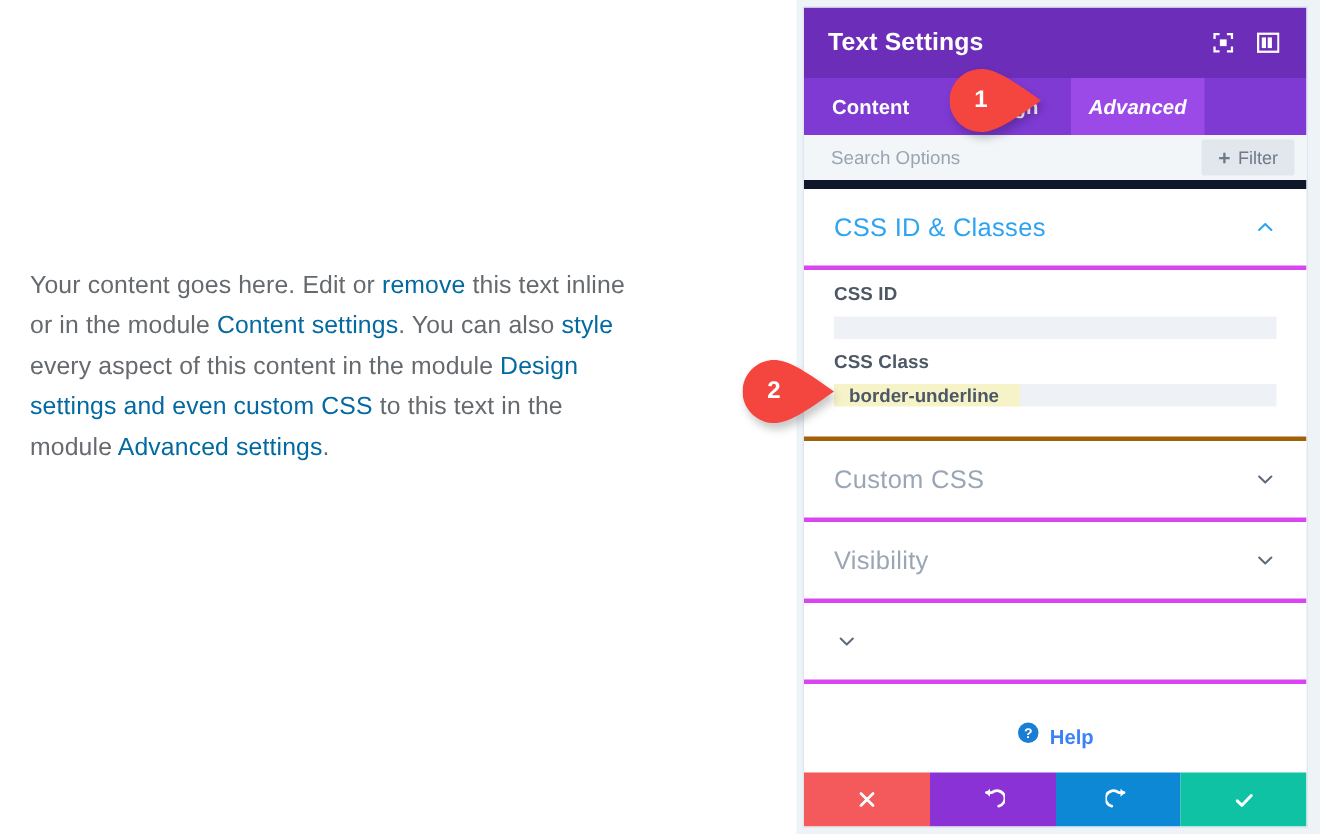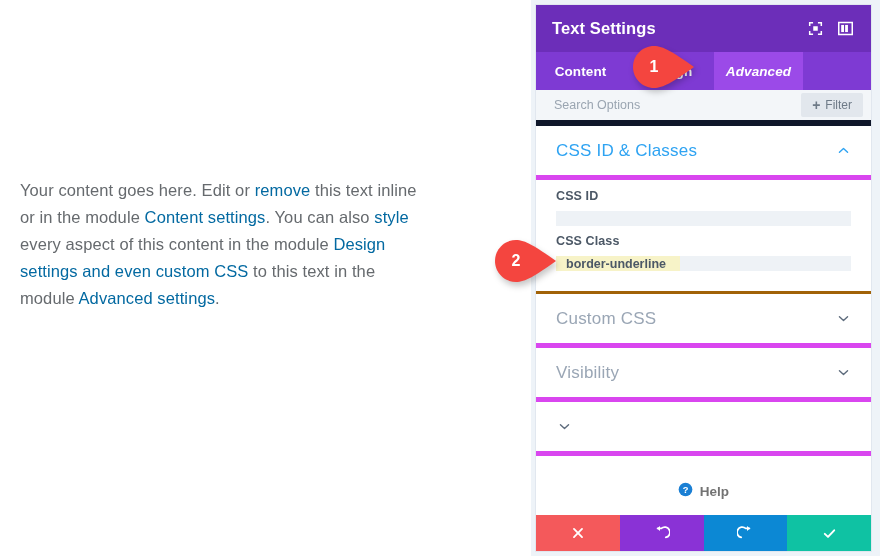--- a/index.html
+++ b/index.html
@@ -150,21 +150,21 @@
   }
   #filter-plus { font-size: 14px; font-weight: bold; line-height: 1; }
 
   
   .section-header {
     height: 54px;
     display: flex;
     align-items: center;
     padding: 0 20px;
     box-sizing: border-box;
-    border-bottom: 5px solid #d946ef;
+    border-bottom: 3px solid #d946ef;
     cursor: pointer;
   }
   .section-title {
     flex: 1;
     font-size: 17px;
     letter-spacing: 0.2px;
   }
   .section-open .section-title { color: #2ea3f2; }
   .section-closed .section-title { color: #9aa6b5; }
   .chev {
@@ -210,21 +210,21 @@
   #help-row {
     height: 70px;
     display: flex;
     align-items: center;
     justify-content: center;
     gap: 7px;
     background: #ffffff;
   }
   #help-label {
     font-size: 13.5px;
-    color: #737373;
+    color: #3b82f6;
     font-weight: bold;
   }
 
   
   #panel-actions {
     position: absolute;
     bottom: 0;
     left: 0;
     right: 0;
     height: 36px;

